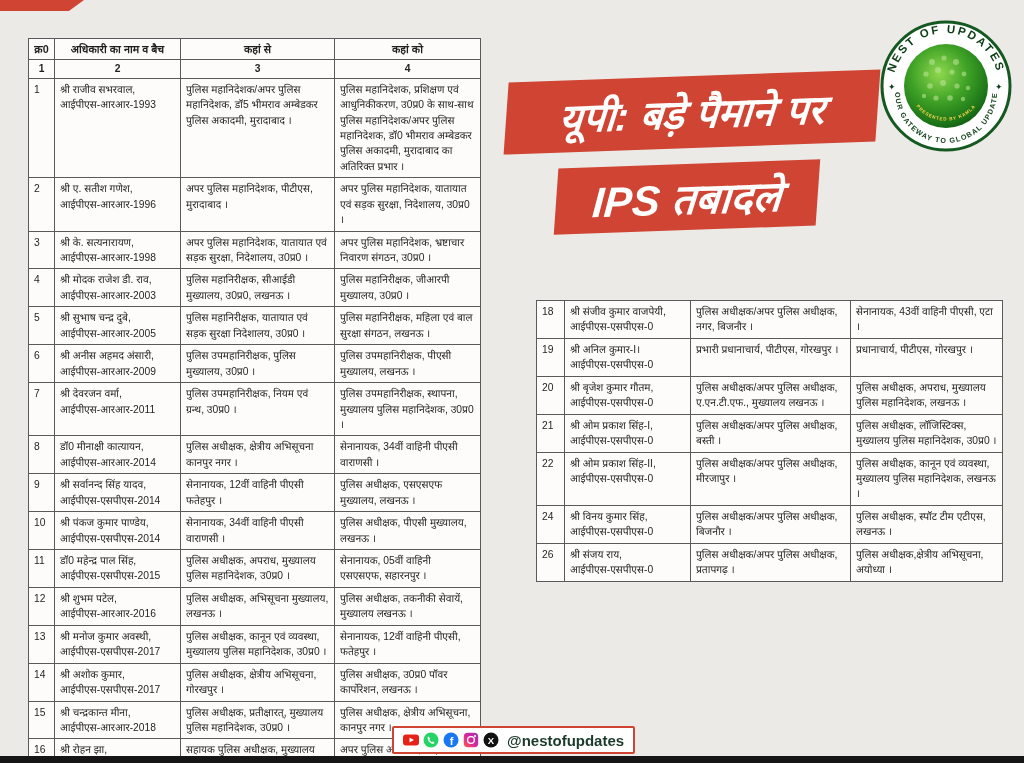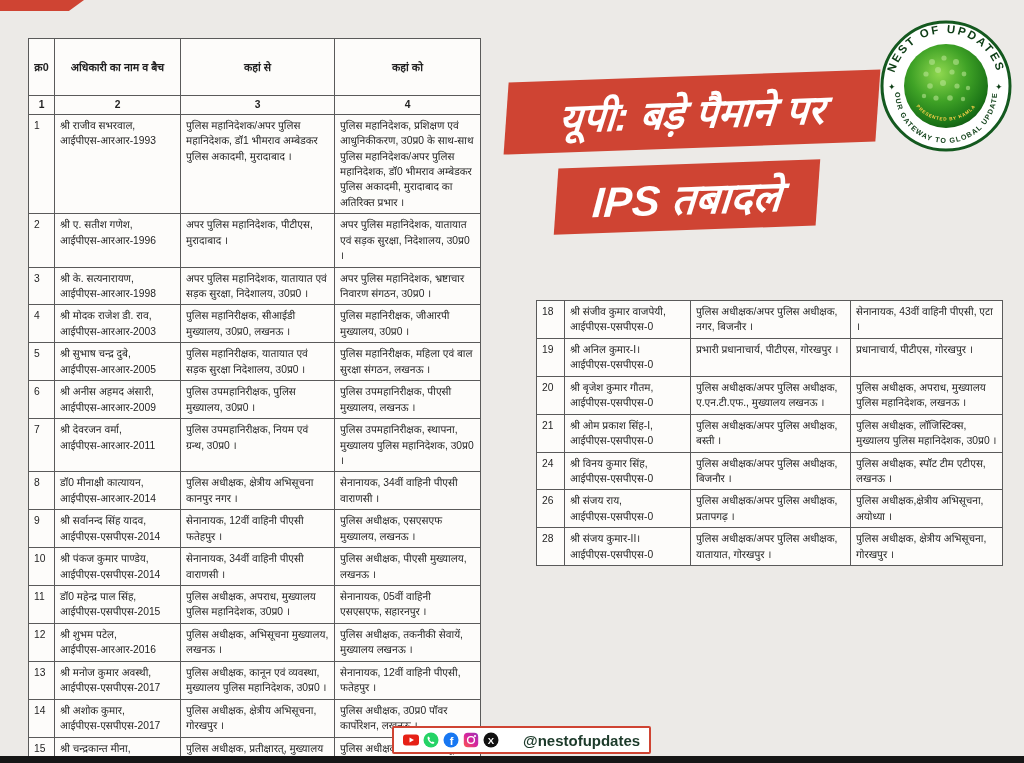--- a/index.html
+++ b/index.html
@@ -16,21 +16,21 @@
     clip-path:polygon(0 0,100% 0,82% 100%,0 100%);
   }
   
   table.roster{
     border-collapse:collapse;background:#fdfcfa;table-layout:fixed;
   }
   table.roster td,table.roster th{
     border:1px solid #5a5a5a;padding:3px 5px;vertical-align:top;
     font-size:10.3px;line-height:1.5;text-align:left;word-wrap:break-word;
   }
-  table.roster th{font-weight:bold;text-align:center;font-size:10.8px;padding:20px 3px;}
+  table.roster th{font-weight:bold;text-align:center;font-size:10.8px;padding:2px 3px;}
   td.sn{text-align:center;padding-left:2px;padding-right:2px;}
   tr.colnum td{text-align:center;font-weight:bold;padding:1px 2px;}
   .tbl-left{position:absolute;left:28px;top:38px;width:452px;}
   .tbl-left col.c1{width:26px}.tbl-left col.c2{width:126px}
   .tbl-left col.c3{width:154px}.tbl-left col.c4{width:146px}
   .tbl-right{position:absolute;left:536px;top:300px;width:466px;}
   .tbl-right col.c1{width:28px}.tbl-right col.c2{width:126px}
   .tbl-right col.c3{width:160px}.tbl-right col.c4{width:152px}
   
   .banner-box{
@@ -42,21 +42,21 @@
   .banner-line1{left:506px;top:76px;width:372px;height:72px;font-size:40px;}
   .banner-line2{left:556px;top:164px;width:262px;height:66px;font-size:42px;}
   
   .logo{position:absolute;left:880px;top:20px;width:132px;height:132px;}
   
   .footer-bar{
     position:absolute;left:392px;top:726px;height:28px;
     background:#ffffff;border:2px solid #cf4433;border-radius:2px;
     display:flex;align-items:center;gap:4px;padding:0 9px;box-sizing:border-box;
   }
-  .footer-bar .handle{font-weight:bold;font-size:15px;color:#1c3a2a;margin-left:20px;}
+  .footer-bar .handle{font-weight:bold;font-size:15px;color:#1c3a2a;margin-left:4px;}
   .icon{width:16px;height:16px;display:inline-block;flex:0 0 auto;}
   .bottom-strip{position:absolute;left:0;bottom:0;width:1024px;height:7px;background:#161616;}
 </style>
 </head>
 <body>
 
 <div class="canvas">
 
   <div class="corner-ribbon"></div>
 
@@ -81,21 +81,21 @@
         <td>4</td>
       </tr>
     </thead>
     <tbody id="left-body">
         <tr>
     <td class="sn">1</td>
     <td>
       <div>श्री राजीव सभरवाल,</div>
       <div>आईपीएस-आरआर-1993</div>
     </td>
-    <td>पुलिस महानिदेशक/अपर पुलिस महानिदेशक, डॉ1 भीमराव अम्बेडकर पुलिस अकादमी, मुरादाबाद ।</td>
+    <td>पुलिस महानिदेशक/अपर पुलिस महानिदेशक, डॉ5 भीमराव अम्बेडकर पुलिस अकादमी, मुरादाबाद ।</td>
     <td>पुलिस महानिदेशक, प्रशिक्षण एवं आधुनिकीकरण, उ0प्र0 के साथ-साथ पुलिस महानिदेशक/अपर पुलिस महानिदेशक, डॉ0 भीमराव अम्बेडकर पुलिस अकादमी, मुरादाबाद का अतिरिक्त प्रभार ।</td>
   </tr>
         <tr>
     <td class="sn">2</td>
     <td>
       <div>श्री ए. सतीश गणेश,</div>
       <div>आईपीएस-आरआर-1996</div>
     </td>
     <td>अपर पुलिस महानिदेशक, पीटीएस, मुरादाबाद ।</td>
     <td>अपर पुलिस महानिदेशक, यातायात एवं सड़क सुरक्षा, निदेशालय, उ0प्र0 ।</td>
@@ -267,45 +267,45 @@
         <tr>
     <td class="sn">21</td>
     <td>
       <div>श्री ओम प्रकाश सिंह-I,</div>
       <div>आईपीएस-एसपीएस-0</div>
     </td>
     <td>पुलिस अधीक्षक/अपर पुलिस अधीक्षक, बस्ती ।</td>
     <td>पुलिस अधीक्षक, लॉजिस्टिक्स, मुख्यालय पुलिस महानिदेशक, उ0प्र0 ।</td>
   </tr>
         <tr>
+    <td class="sn">22</td>
+    <td>
+      <div>श्री ओम प्रकाश सिंह-II,</div>
+      <div>आईपीएस-एसपीएस-0</div>
+    </td>
+    <td>पुलिस अधीक्षक/अपर पुलिस अधीक्षक, मीरजापुर ।</td>
+    <td>पुलिस अधीक्षक, कानून एवं व्यवस्था, मुख्यालय पुलिस महानिदेशक, लखनऊ ।</td>
+  </tr>
+        <tr>
     <td class="sn">24</td>
     <td>
       <div>श्री विनय कुमार सिंह,</div>
       <div>आईपीएस-एसपीएस-0</div>
     </td>
     <td>पुलिस अधीक्षक/अपर पुलिस अधीक्षक, बिजनौर ।</td>
     <td>पुलिस अधीक्षक, स्पॉट टीम एटीएस, लखनऊ ।</td>
   </tr>
         <tr>
     <td class="sn">26</td>
     <td>
       <div>श्री संजय राय,</div>
       <div>आईपीएस-एसपीएस-0</div>
     </td>
     <td>पुलिस अधीक्षक/अपर पुलिस अधीक्षक, प्रतापगढ़ ।</td>
     <td>पुलिस अधीक्षक,क्षेत्रीय अभिसूचना, अयोध्या ।</td>
-  </tr>
-        <tr>
-    <td class="sn">28</td>
-    <td>
-      <div>श्री संजय कुमार-II।</div>
-      <div>आईपीएस-एसपीएस-0</div>
-    </td>
-    <td>पुलिस अधीक्षक/अपर पुलिस अधीक्षक, यातायात, गोरखपुर ।</td>
-    <td>पुलिस अधीक्षक, क्षेत्रीय अभिसूचना, गोरखपुर ।</td>
   </tr>
       </tbody>
   </table>
 
   <div class="banner-box banner-line1">
     <span>यूपी: बड़े पैमाने पर</span>
   </div>
   <div class="banner-box banner-line2">
     <span>IPS तबादले</span>
   </div>

